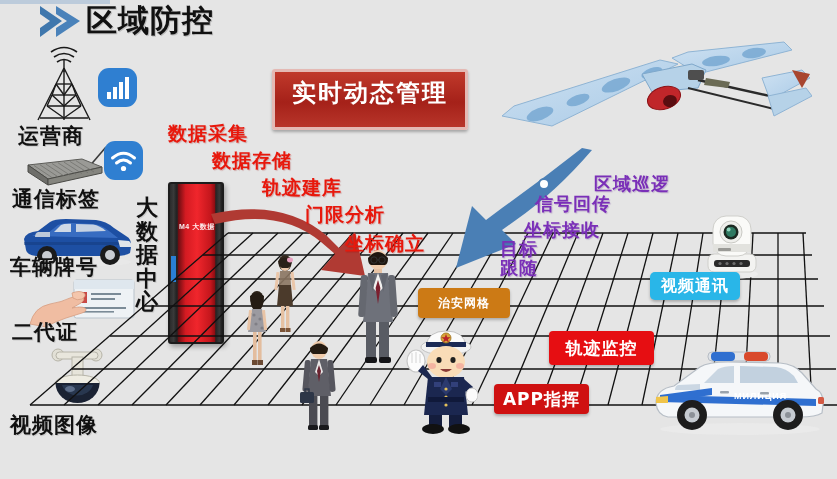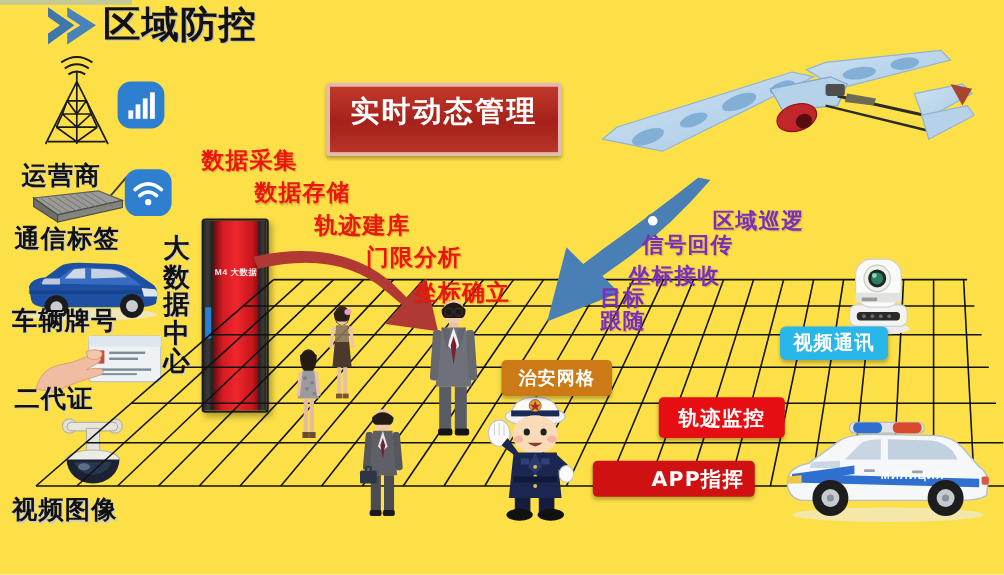--- a/index.html
+++ b/index.html
@@ -1,17 +1,17 @@
 <!DOCTYPE html>
 <html><head>
 <meta charset="utf-8">
 <style>
   html,body{margin:0;padding:0;background:#fff;}
   body{width:837px;height:479px;overflow:hidden;font-family:"Liberation Sans","DejaVu Sans",sans-serif;}
-  #stage{position:relative;width:837px;height:479px;background:#fde047;overflow:hidden;}
+  #stage{position:relative;width:837px;height:479px;background:#e5e5e5;overflow:hidden;}
 
   .abs{position:absolute;}
 
   
   #chevron{left:36px;top:2px;width:62px;height:40px;}
   #page-title{left:86px;top:0px;font-size:31px;font-weight:bold;color:#111;
      letter-spacing:1px;font-family:"DejaVu Sans","Liberation Sans",sans-serif;
      text-shadow:1px 1px 0 #bbb;}
   #topline{left:0;top:0;width:110px;height:4px;background:#9bb7d4;opacity:.55;}
 
@@ -43,21 +43,21 @@
   
   #bigdata{left:133px;top:196px;width:28px;font-size:22px;font-weight:bold;color:#111;
      font-family:"DejaVu Sans","Liberation Sans",sans-serif;line-height:1.07;
      text-align:center;text-shadow:1px 1px 0 #ccc;}
 
   
   .chip{border-radius:4px;color:#fff;font-weight:bold;letter-spacing:1px;
      font-family:"DejaVu Sans","Liberation Sans",sans-serif;
      display:flex;align-items:center;justify-content:center;
      box-shadow:0 2px 3px rgba(0,0,0,.25);}
-  #chip-grid{left:418px;top:300px;width:92px;height:30px;font-size:15px;background:#cc7a15;}
+  #chip-grid{left:418px;top:288px;width:92px;height:30px;font-size:12px;background:#cc7a15;}
   #chip-video{left:650px;top:272px;width:90px;height:28px;font-size:16px;background:#29b6e8;border-radius:5px;}
   #chip-track{left:549px;top:331px;width:105px;height:34px;font-size:17px;background:#e60e12;}
   #chip-app{left:494px;top:384px;width:95px;height:30px;font-size:17px;background:#cf1111;}
 
   
   #grid{left:0px;top:215px;}
 
   
   .person{position:absolute;}
 
@@ -108,21 +108,21 @@
     </svg>
   </div>
   <div class="abs blue-tile" style="left:98px;top:68px;width:39px;height:39px;">
     <svg width="39" height="39" viewBox="0 0 39 39">
       <rect x="9" y="24" width="4" height="7" fill="#fff"></rect>
       <rect x="15" y="19" width="4" height="12" fill="#fff"></rect>
       <rect x="21" y="14" width="4" height="17" fill="#fff"></rect>
       <rect x="27" y="9" width="4" height="22" fill="#fff"></rect>
     </svg>
   </div>
-  <div class="abs side-label" style="left:18px;top:132px;text-align:center;">运营商</div>
+  <div class="abs side-label" style="left:18px;top:122px;text-align:center;">运营商</div>
 
   <div class="abs" style="left:22px;top:145px;">
     <svg width="86" height="45" viewBox="0 0 86 45">
       <line x1="60" y1="30" x2="84" y2="2" stroke="#3a3a3a" stroke-width="1.6"></line>
       <path d="M6 20 L60 14 L80 22 L26 34 Z" fill="#9a9a96" stroke="#5c5c58" stroke-width="1"></path>
       <path d="M6 20 L26 34 L26 40 L6 27 Z" fill="#6e6e6a" stroke="#4a4a46" stroke-width="1"></path>
       <path d="M26 34 L80 22 L80 28 L26 40 Z" fill="#85857f" stroke="#4a4a46" stroke-width="1"></path>
       <g stroke="#6d6d68" stroke-width=".7">
         <line x1="12" y1="20.5" x2="30" y2="32.6"></line>
           <line x1="18" y1="19.8" x2="36" y2="31.8"></line>
@@ -499,17 +499,17 @@
 
   <div class="abs chip" id="chip-grid" style="background: rgb(204, 122, 21);">
       <span>治安网格</span>
     </div>
   <div class="abs chip" id="chip-video" style="background: rgb(41, 182, 232);">
       <span>视频通讯</span>
     </div>
   <div class="abs chip" id="chip-track" style="background: rgb(230, 14, 18);">
       <span>轨迹监控</span>
     </div>
-  <div class="abs chip" id="chip-app" style="background: rgb(207, 17, 17); padding-left: 40px;">
+  <div class="abs chip" id="chip-app" style="background: rgb(207, 17, 17);">
       <span>APP指挥</span>
     </div>
 
 </div>
 
 </body></html>

